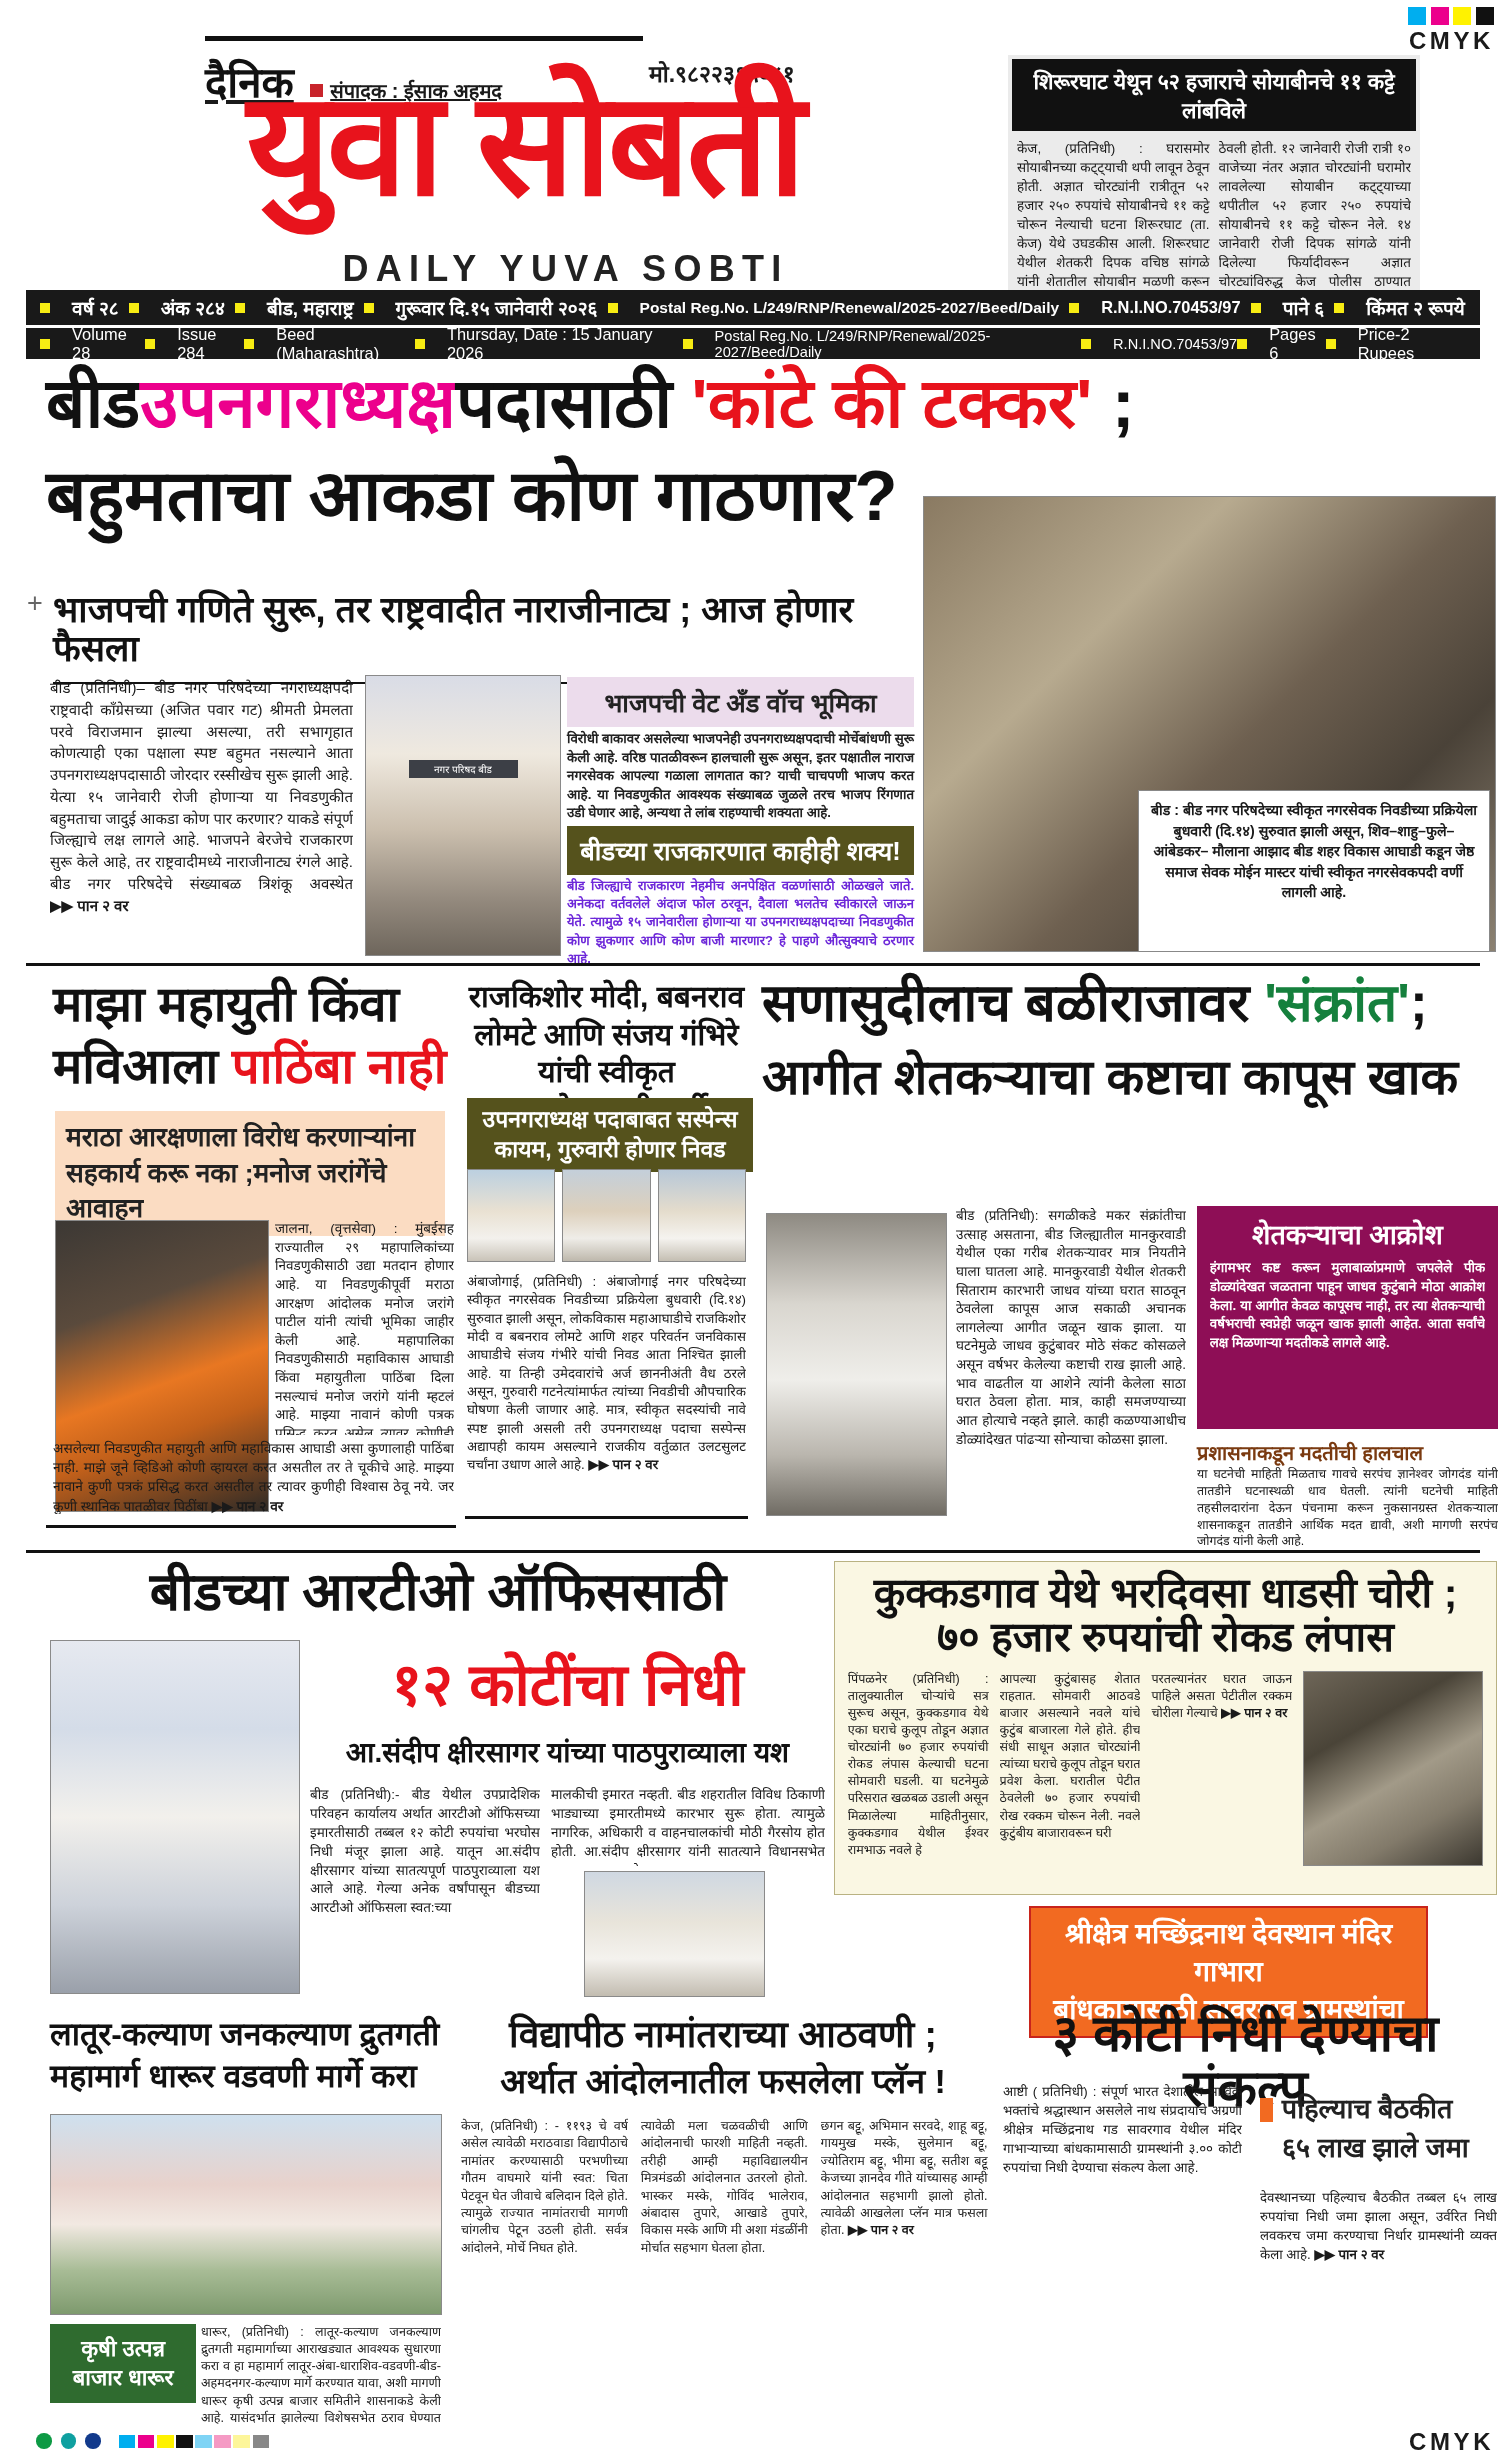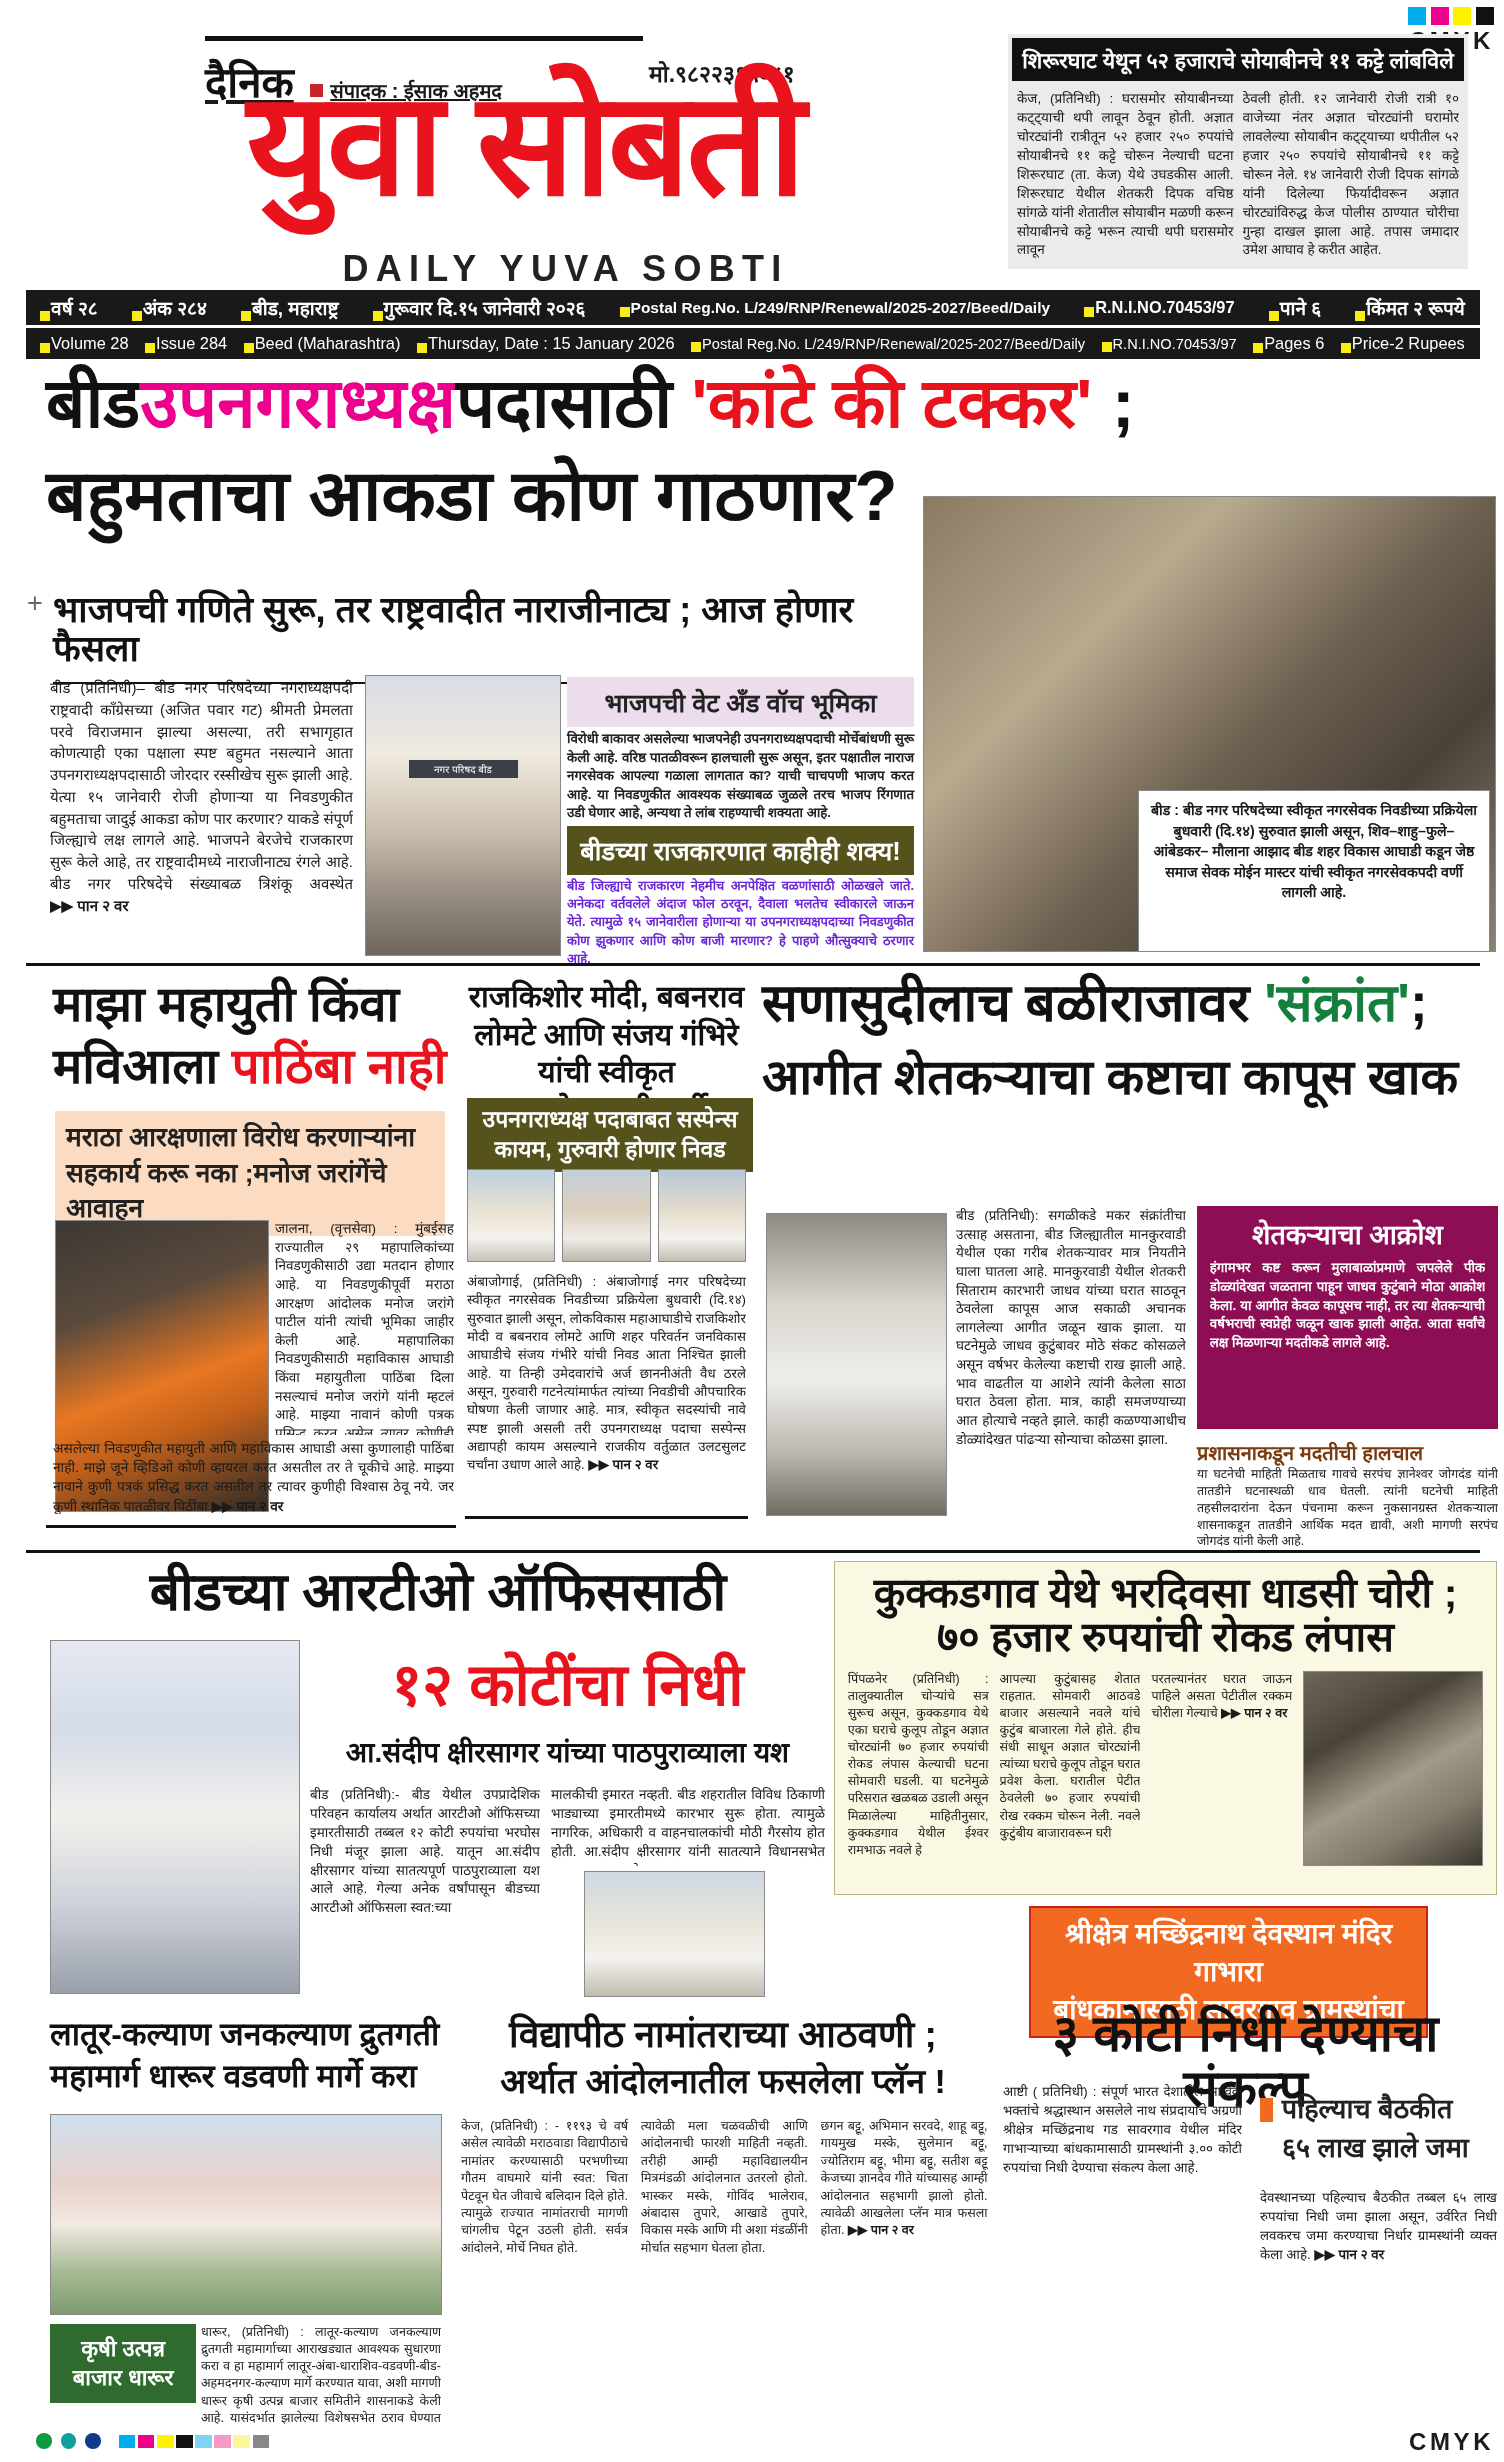--- a/index.html
+++ b/index.html
@@ -9,21 +9,21 @@
   .bold{font-weight:bold;}
   .c{text-align:center;}
   .j{text-align:justify;}
   .wht{color:#fff;}
   .hd{font-weight:900;color:#111;line-height:1.08;}
   .red{color:#e8131c;}
   .mag{color:#ec008c;}
   .org{color:#15803d;}
   .pageref{font-weight:bold;white-space:nowrap;}
   .photo{border:0.9px solid #8a8a8a;}
-  .barseg{display:inline-flex;align-items:flex-end;gap:1px;}
+  .barseg{display:inline-flex;align-items:center;gap:22px;}
   .ybox{width:10px;height:10px;background:#f7ec13;display:inline-block;flex:0 0 auto;}
   .rule{background:#111;}
   .sq{width:18px;height:18px;display:inline-block;}
   .sq-c{background:#00aeef;} .sq-m{background:#ec008c;} .sq-y{background:#fff200;} .sq-k{background:#111;}
   .dot{width:15.5px;height:15.5px;border-radius:50%;display:inline-block;}
   .colcut{overflow:hidden;}
 </style>
 </head>
 <body>
 
@@ -44,21 +44,21 @@
     <span style="font-size:20px;font-weight:bold;display:inline-flex;align-items:center;gap:7.3px;">
       <span style="width:12.8px;height:12.8px;background:#c8242b;display:inline-block;"></span>
       <span>संपादक : ईसाक अहमद</span>
     </span>
   </div>
   <div class="abs bold" style="left:649px;top:57px;font-size:23px;">मो.९८२२३१५०८१</div>
 
   <div class="abs" style="left:55px;top:66px;width:939px;text-align:center;font-weight:900;font-size:144px;line-height:1.1;color:#e8131c;letter-spacing:-3.6px;">युवा सोबती</div>
   <div class="abs" style="left:219px;top:248px;width:693px;text-align:center;font-weight:900;font-size:36px;letter-spacing:7.3px;color:#222;">DAILY YUVA SOBTI</div>
 
-  <div class="abs" style="left:1008px;top:34px;width:460px;height:235px;background:#ebebeb;">
+  <div class="abs" style="left:1008px;top:55px;width:412px;height:235px;background:#ebebeb;">
     <div class="c wht bold" style="background:#111;margin:3.6px;padding:7.3px 3.6px;font-size:21.4px;">शिरूरघाट येथून ५२ हजाराचे सोयाबीनचे ११ कट्टे लांबविले</div>
     <div style="display:flex;gap:9px;padding:5.5px 9px;">
       <div class="j colcut" style="width:50%;font-size:13.5px;line-height:1.4;height:170px;">केज, (प्रतिनिधी) : घरासमोर सोयाबीनच्या कट्ट्याची थपी लावून ठेवून होती. अज्ञात चोरट्यांनी रात्रीतून ५२ हजार २५० रुपयांचे सोयाबीनचे ११ कट्टे चोरून नेल्याची घटना शिरूरघाट (ता. केज) येथे उघडकीस आली. शिरूरघाट येथील शेतकरी दिपक वचिष्ठ सांगळे यांनी शेतातील सोयाबीन मळणी करून सोयाबीनचे कट्टे भरून त्याची थपी घरासमोर लावून</div>
       <div class="j colcut" style="width:50%;font-size:13.5px;line-height:1.4;height:170px;">ठेवली होती. १२ जानेवारी रोजी रात्री १० वाजेच्या नंतर अज्ञात चोरट्यांनी घरामोर लावलेल्या सोयाबीन कट्ट्याच्या थपीतील ५२ हजार २५० रुपयांचे सोयाबीनचे ११ कट्टे चोरून नेले. १४ जानेवारी रोजी दिपक सांगळे यांनी दिलेल्या फिर्यादीवरून अज्ञात चोरट्यांविरुद्ध केज पोलीस ठाण्यात चोरीचा गुन्हा दाखल झाला आहे. तपास जमादार उमेश आघाव हे करीत आहेत.</div>
     </div>
   </div>
 
   <div class="abs wht" style="left:25.5px;top:290px;width:1454px;height:35px;background:#191919;display:flex;align-items:center;justify-content:space-between;padding:0 14.6px;box-sizing:border-box;font-size:19px;font-weight:bold;">
     <span class="barseg">
         <span class="ybox"></span>

